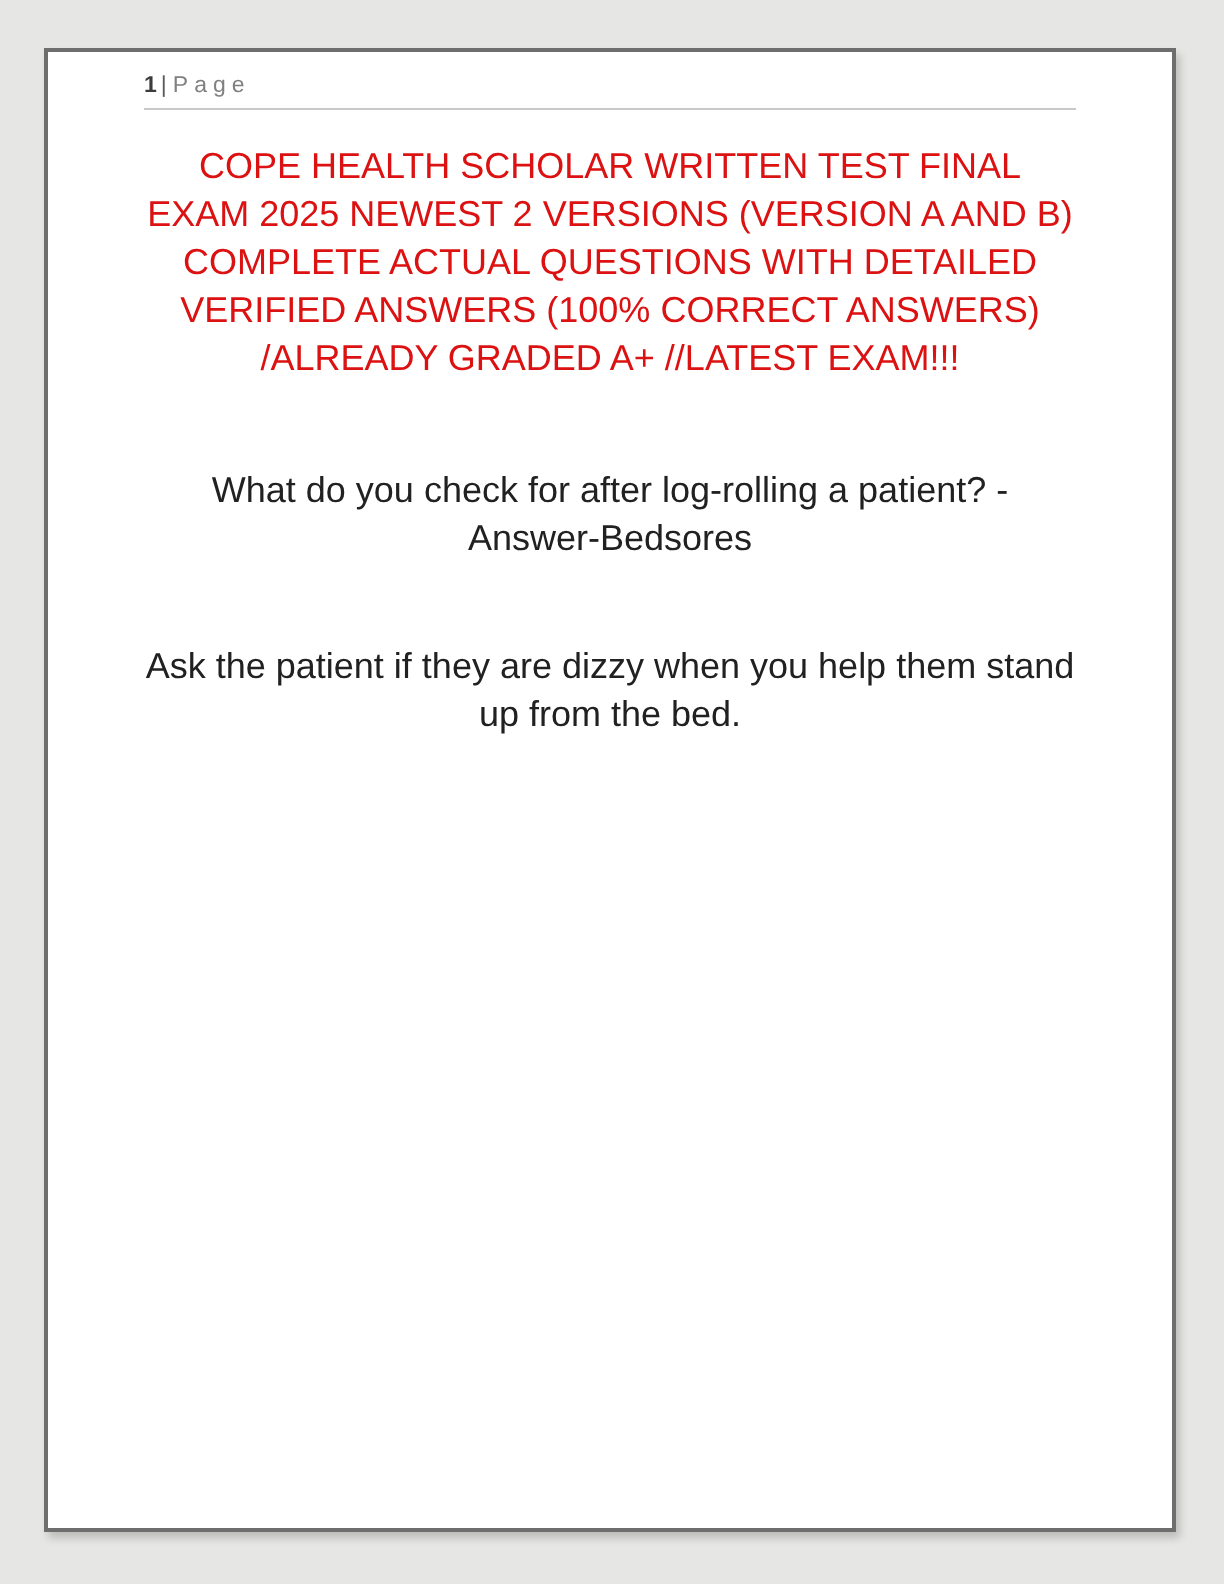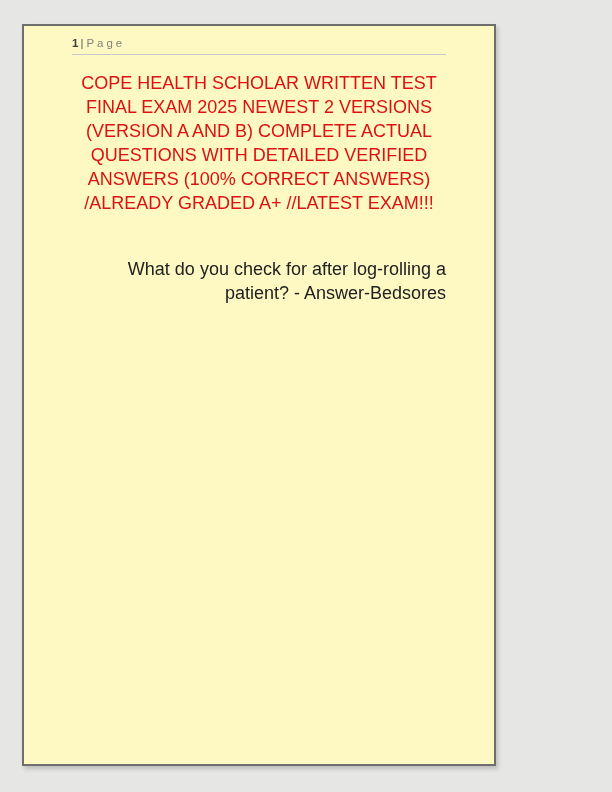--- a/index.html
+++ b/index.html
@@ -7,23 +7,23 @@
   body {
     background: #e6e6e4;
     font-family: "Liberation Sans", "DejaVu Sans", sans-serif;
     position: relative;
     overflow: hidden;
   }
   .page {
     position: absolute;
     left: 22px;
     top: 24px;
-    width: 474px;
+    width: 566px;
     height: 742px;
-    background: #fef9c3;
+    background: #ffffff;
     border: 2px solid #6e6e6e;
     box-shadow: 2px 3px 4px rgba(0,0,0,0.18);
     padding: 0 48px;
     overflow: hidden;
   }
   .hdr {
     margin-top: 11px;
     padding-bottom: 4px;
     border-bottom: 1px solid #c9c9c9;
     font-size: 11.5px;
@@ -50,31 +50,32 @@
     font-size: 18px;
     line-height: 24px;
     font-weight: normal;
     color: #dc1212;
   }
   .bodytext p {
     font-size: 18px;
     line-height: 24px;
     color: #212121;
     margin: 0 0 40px 0;
-    text-align: right;
+    text-align: center;
   }
 </style>
 </head>
 <body>
 
 <div class="page">
 
   <div class="hdr">
     <span class="num">1</span><span class="sep">|</span><span class="lbl">Page</span>
   </div>
 
   <div class="title">COPE HEALTH SCHOLAR WRITTEN TEST FINAL EXAM 2025 NEWEST 2 VERSIONS (VERSION A AND B) COMPLETE ACTUAL QUESTIONS WITH DETAILED VERIFIED ANSWERS (100% CORRECT ANSWERS) /ALREADY GRADED A+ //LATEST EXAM!!!</div>
 
   <div class="bodytext">
     <p>What do you check for after log-rolling a patient? - Answer-Bedsores</p>
+    <p>Ask the patient if they are dizzy when you help them stand up from the bed.</p>
   </div>
 
 </div>
 
 </body></html>

